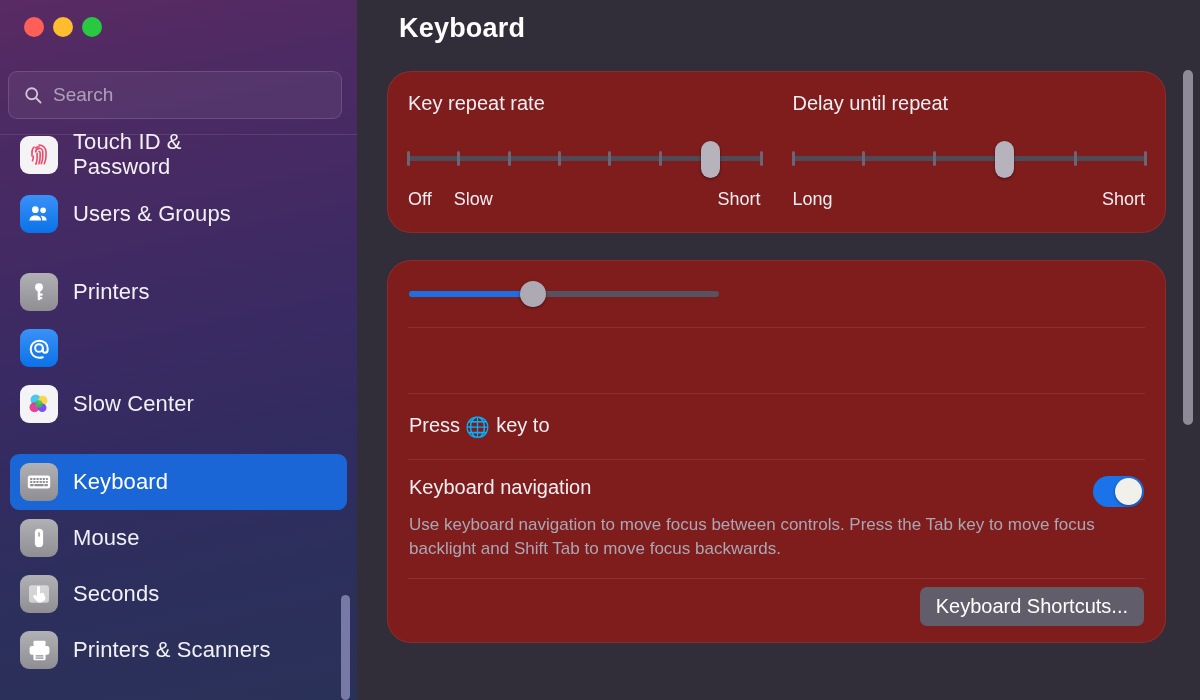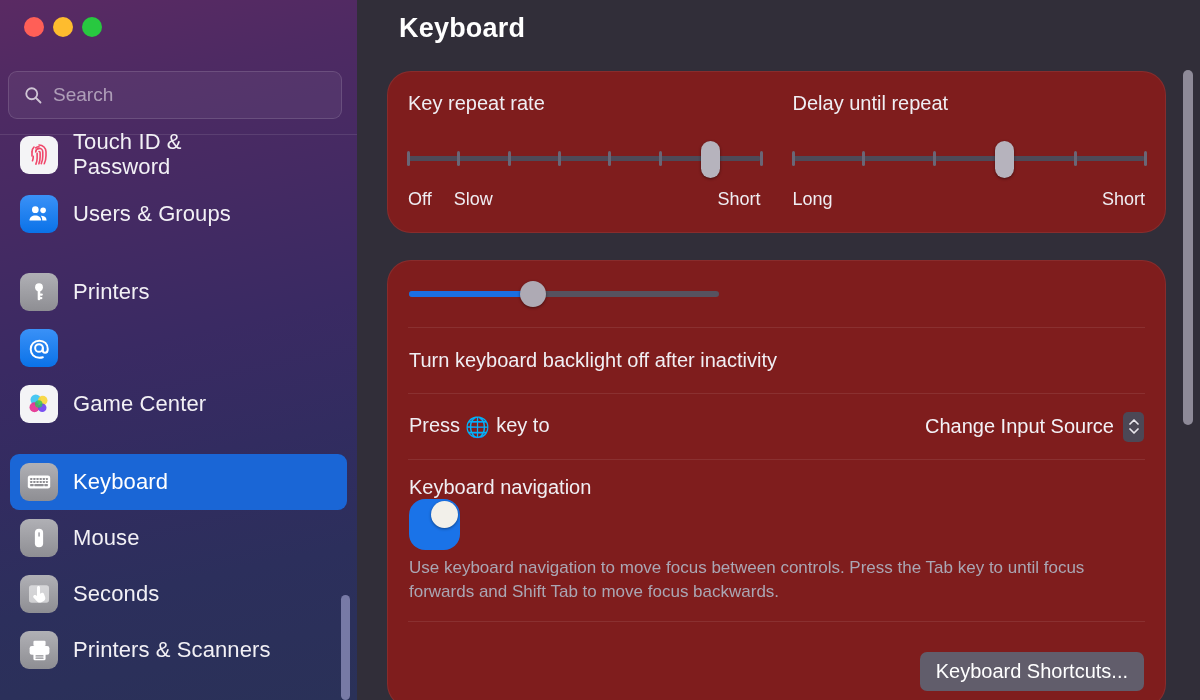--- a/index.html
+++ b/index.html
@@ -187,30 +187,30 @@
     display: flex; flex-direction: column;
     align-items: center; justify-content: center; gap: 3px;
     flex: 0 0 21px;
   }
   .chev { width: 10px; height: 6px; }
 
   .nav-row {
     border-top: 1px solid rgba(255,255,255,0.085);
     padding: 16px 1px 17px 1px;
   }
-  .nav-row-top { display: flex; align-items: flex-start; flex-direction: column; }
+  .nav-row-top { display: flex; align-items: flex-start; }
   .nav-row-title { color: #f0eef3; font-size: 20px; flex: 1 1 auto; }
   .nav-row-desc {
     color: #aaa6b3; font-size: 17px; line-height: 1.42;
     margin-top: 6px; max-width: 700px;
   }
   .btn-row {
     border-top: 1px solid rgba(255,255,255,0.085);
     display: flex; justify-content: flex-end;
-    padding: 30px 1px 16px 1px;
+    padding: 8px 1px 16px 1px;
   }
   .btn {
     background: #615d6b; color: #ffffff;
     font-size: 20px; font-family: "Liberation Sans", sans-serif;
     border: none; border-radius: 7px;
     padding: 8px 16px; cursor: pointer;
   }
 
   .main-scroll {
     position: absolute; right: 7px; top: 70px;
@@ -301,21 +301,21 @@
       <div class="nav-item">
         <div class="app-icon ic-white">
           <svg width="30" height="30" viewBox="0 0 24 24">
             <circle cx="9.4" cy="8.6" r="4.2" fill="#39c2f2" opacity=".92"></circle>
             <circle cx="15" cy="9.2" r="3.8" fill="#f7d53a" opacity=".92"></circle>
             <circle cx="8.4" cy="14.6" r="4" fill="#e4318f" opacity=".92"></circle>
             <circle cx="14.6" cy="15" r="3.4" fill="#6d3ff0" opacity=".9"></circle>
             <circle cx="11.8" cy="12" r="3" fill="#2fc35a" opacity=".8"></circle>
           </svg>
         </div>
-        <div class="label">Game Center</div>
+        <div class="label">Slow Center</div>
       </div>
 
       <div class="nav-spacer"></div>
 
       <div class="nav-item selected">
         <div class="app-icon ic-grey">
           <svg width="28" height="28" viewBox="0 0 24 24" fill="#ffffff">
             <rect x="2.4" y="6.4" width="19.2" height="11.2" rx="2" fill="#ffffff"></rect>
             <g fill="#8e8e93">
               <rect x="4.4" y="8.6" width="1.9" height="1.7" rx=".4"></rect>
@@ -435,46 +435,34 @@
 
       <div class="row">
         <div class="brightness-slider">
           <div class="bs-track"></div>
           <div class="bs-fill" id="bsFill" style="width: 40%;"></div>
           <div class="bs-thumb" id="bsThumb" style="left: 40%;"></div>
         </div>
       </div>
 
       <div class="row">
-        <div class="row-label">Turn keyboard backlight off after inactivity</div>
       </div>
 
       <div class="row">
         <div class="row-label"><span>Press </span><span class="globe">🌐</span><span> key to</span></div>
-        <div class="row-value">
-          <span>Change Input Source</span>
-          <span class="stepper">
-            <svg class="chev" viewBox="0 0 10 6">
-                <path d="M1 5L5 1l4 4" fill="none" stroke="#e8e6ec" stroke-width="1.7" stroke-linecap="round" stroke-linejoin="round"></path>
-              </svg>
-            <svg class="chev" viewBox="0 0 10 6">
-                <path d="M1 1l4 4 4-4" fill="none" stroke="#e8e6ec" stroke-width="1.7" stroke-linecap="round" stroke-linejoin="round"></path>
-              </svg>
-          </span>
-        </div>
       </div>
 
       <div class="nav-row">
         <div class="nav-row-top">
           <div class="nav-row-title">Keyboard navigation</div>
           <div class="toggle">
             <div class="knob"></div>
           </div>
         </div>
-        <div class="nav-row-desc">Use keyboard navigation to move focus between controls. Press the Tab key to until focus forwards and Shift Tab to move focus backwards.</div>
+        <div class="nav-row-desc">Use keyboard navigation to move focus between controls. Press the Tab key to move focus backlight and Shift Tab to move focus backwards.</div>
       </div>
 
       <div class="btn-row">
         <button class="btn">Keyboard Shortcuts...</button>
       </div>
 
     </div>
 
     <div class="main-scroll"></div>
 

